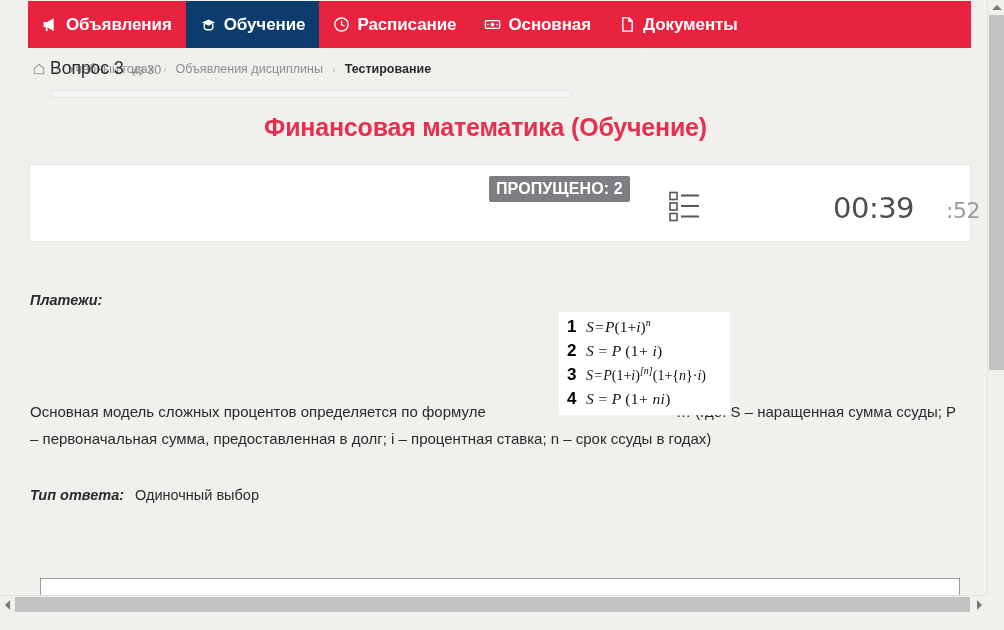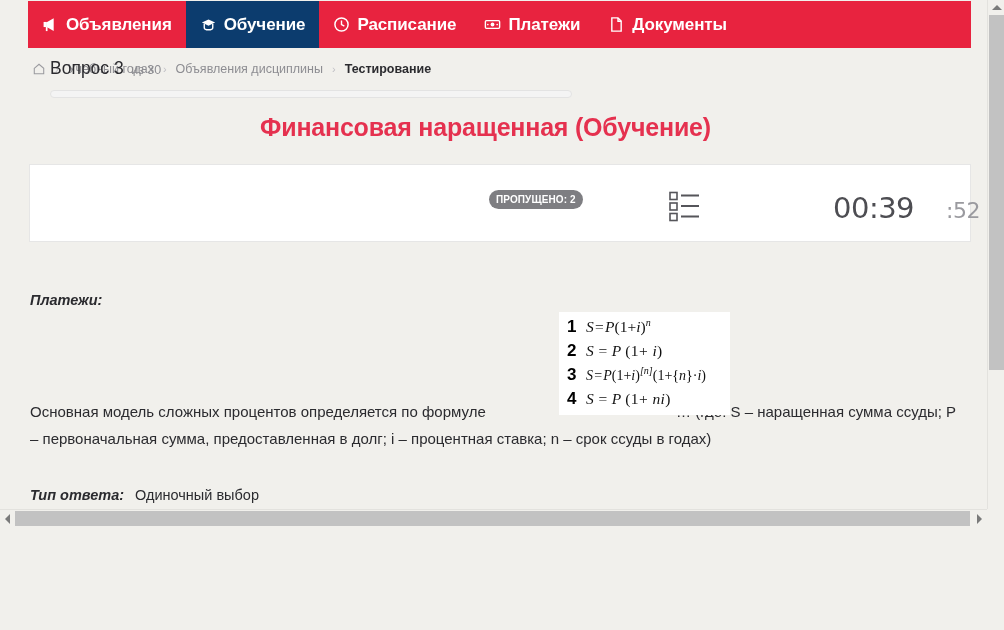--- a/index.html
+++ b/index.html
@@ -6,21 +6,21 @@
   * { box-sizing: border-box; }
   html, body {
     margin: 0; padding: 0;
     width: 1004px; height: 630px;
     overflow: hidden;
     background: #f1f0ec;
     font-family: "Liberation Sans", sans-serif;
   }
   .viewport {
     position: relative;
-    width: 1004px; height: 526px;
+    width: 1004px; height: 612px;
     background: #f1f0ec;
     overflow: hidden;
   }
   .page {
     position: absolute;
     left: 0; top: 0;
     width: 987px; height: 613px;
     background: #f1f0ec;
     overflow: hidden;
   }
@@ -126,28 +126,28 @@
   }
   .progress-track {
     margin-top: 11px;
     width: 522px; height: 8px;
     background: #f4f4f4;
     border: 1px solid #e3e3e3;
     border-radius: 5px;
   }
   .badge-skipped {
     position: absolute;
-    left: 489px; top: 190px;
+    left: 489px; top: 176px;
     background: #7e7e82;
     color: #ffffff;
-    font-size: 10px;
+    font-size: 16px;
     font-weight: bold;
     letter-spacing: 0.1px;
     padding: 4px 7px 4px 7px;
-    border-radius: 10px;
+    border-radius: 2px;
     white-space: nowrap;
   }
   .list-icon-wrap {
     position: absolute;
     left: 669px; top: 189px;
     width: 38px; height: 35px;
     cursor: pointer;
   }
   .timer {
     position: absolute;
@@ -360,21 +360,21 @@
 
     <div class="nav-item">
       <span class="nav-icon">
         <svg width="17" height="17" viewBox="0 0 16 16" fill="none" stroke="#fff" stroke-width="1.3">
           <rect x="1.3" y="4.3" width="13.4" height="7.4" rx="1"></rect>
           <circle cx="8" cy="8" r="1.8" fill="#fff" stroke="none"></circle>
           <circle cx="3.6" cy="8" r="0.8" fill="#fff" stroke="none"></circle>
           <circle cx="12.4" cy="8" r="0.8" fill="#fff" stroke="none"></circle>
         </svg>
       </span>
-      <span>Платежи</span>
+      <span>Основная</span>
     </div>
 
     <div class="nav-item">
       <span class="nav-icon">
         <svg width="17" height="17" viewBox="0 0 16 16" fill="none" stroke="#fff" stroke-width="1.3">
           <path d="M3.6 1.8 L9.4 1.8 L12.4 4.8 L12.4 14.2 L3.6 14.2 Z"></path>
           <path d="M9.4 1.8 L9.4 4.9 L12.4 4.9"></path>
         </svg>
       </span>
       <span>Документы</span>
@@ -390,21 +390,21 @@
       </svg>
     </span>
     <span class="crumb-sep">›</span>
     <span class="crumb">Учебный годах</span>
     <span class="crumb-sep">›</span>
     <span class="crumb">Объявления дисциплины</span>
     <span class="crumb-sep">›</span>
     <span class="crumb current">Тестирование</span>
   </div>
 
-  <div class="page-title">Финансовая наращенная (Обучение)</div>
+  <div class="page-title">Финансовая математика (Обучение)</div>
 
   <div class="qcard"></div>
 
   <div class="q-left">
     <span class="q-title">Вопрос 3</span>
     <span class="q-total">из 30</span>
     <div class="progress-track"></div>
   </div>
 
   <div class="badge-skipped">ПРОПУЩЕНО: 2</div>

